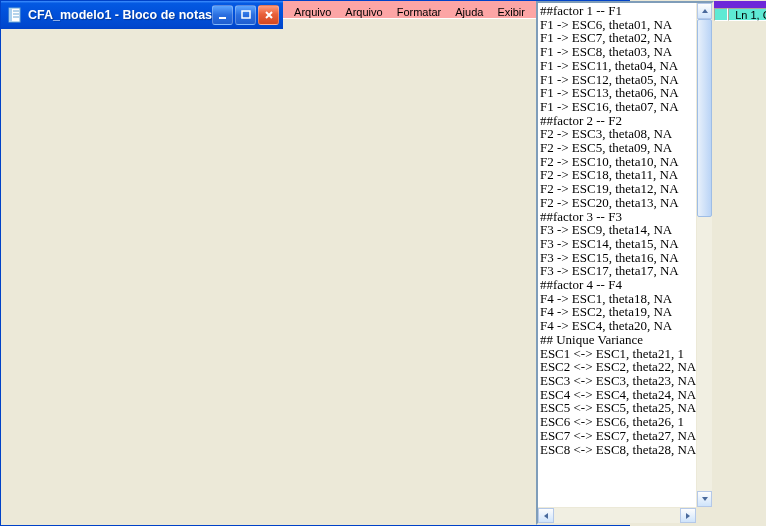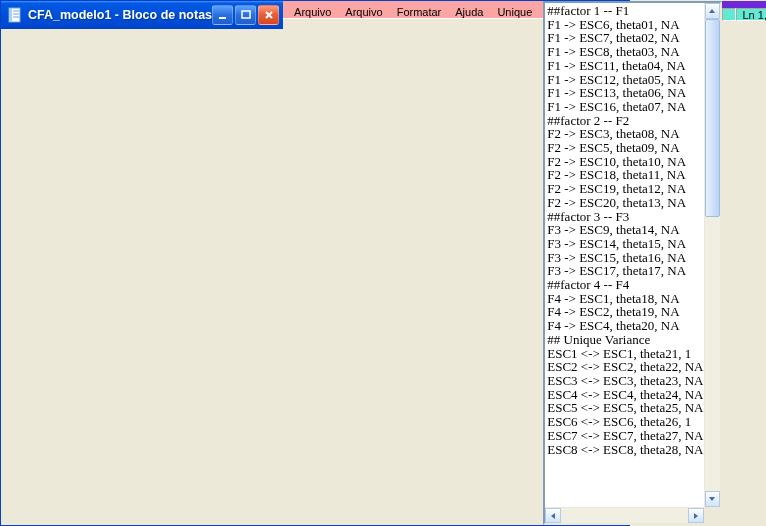--- a/index.html
+++ b/index.html
@@ -211,21 +211,21 @@
           </svg>
       </div>
     </div>
   </div>
 
   <div class="menubar">
     <span class="menu-item">Arquivo</span>
     <span class="menu-item">Arquivo</span>
     <span class="menu-item">Formatar</span>
     <span class="menu-item">Ajuda</span>
-    <span class="menu-item">Unique</span>
+    <span class="menu-item">Exibir</span>
   </div>
 
   <div class="client">
     <div class="editor-wrap">
       <div class="editor">##factor 1 -- F1
 F1 -&gt; ESC6, theta01, NA
 F1 -&gt; ESC7, theta02, NA
 F1 -&gt; ESC8, theta03, NA
 F1 -&gt; ESC11, theta04, NA
 F1 -&gt; ESC12, theta05, NA

